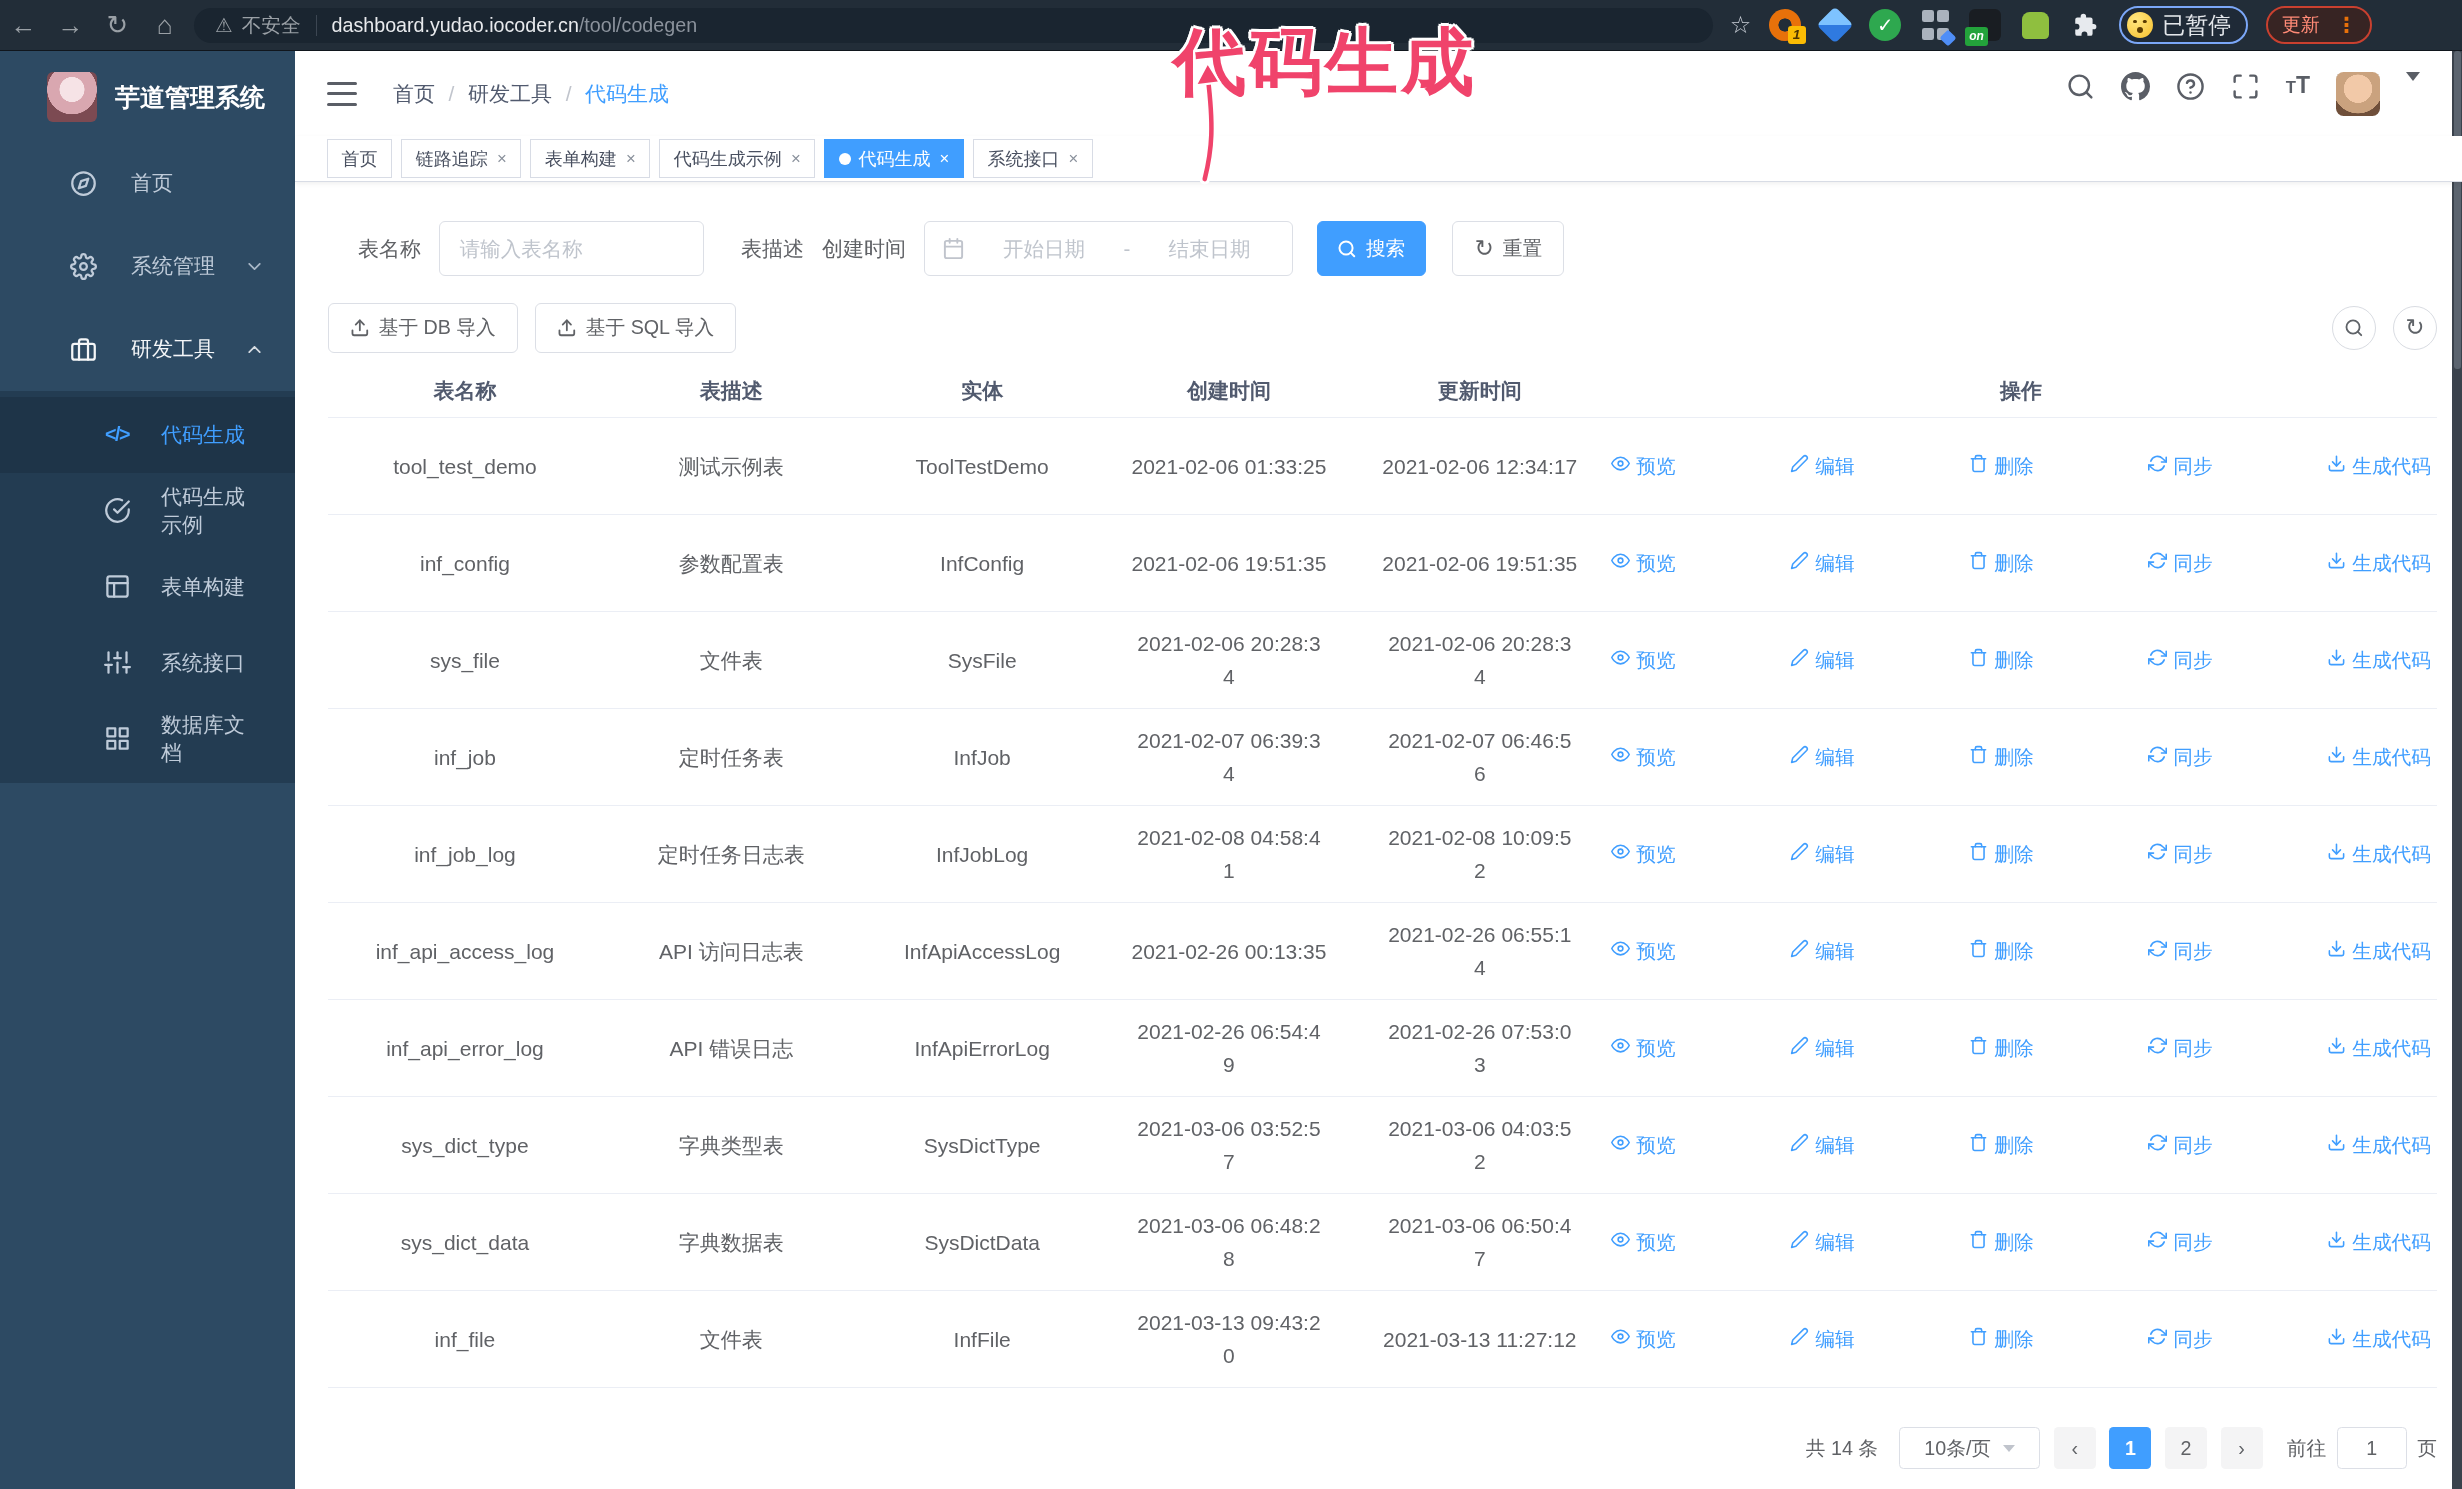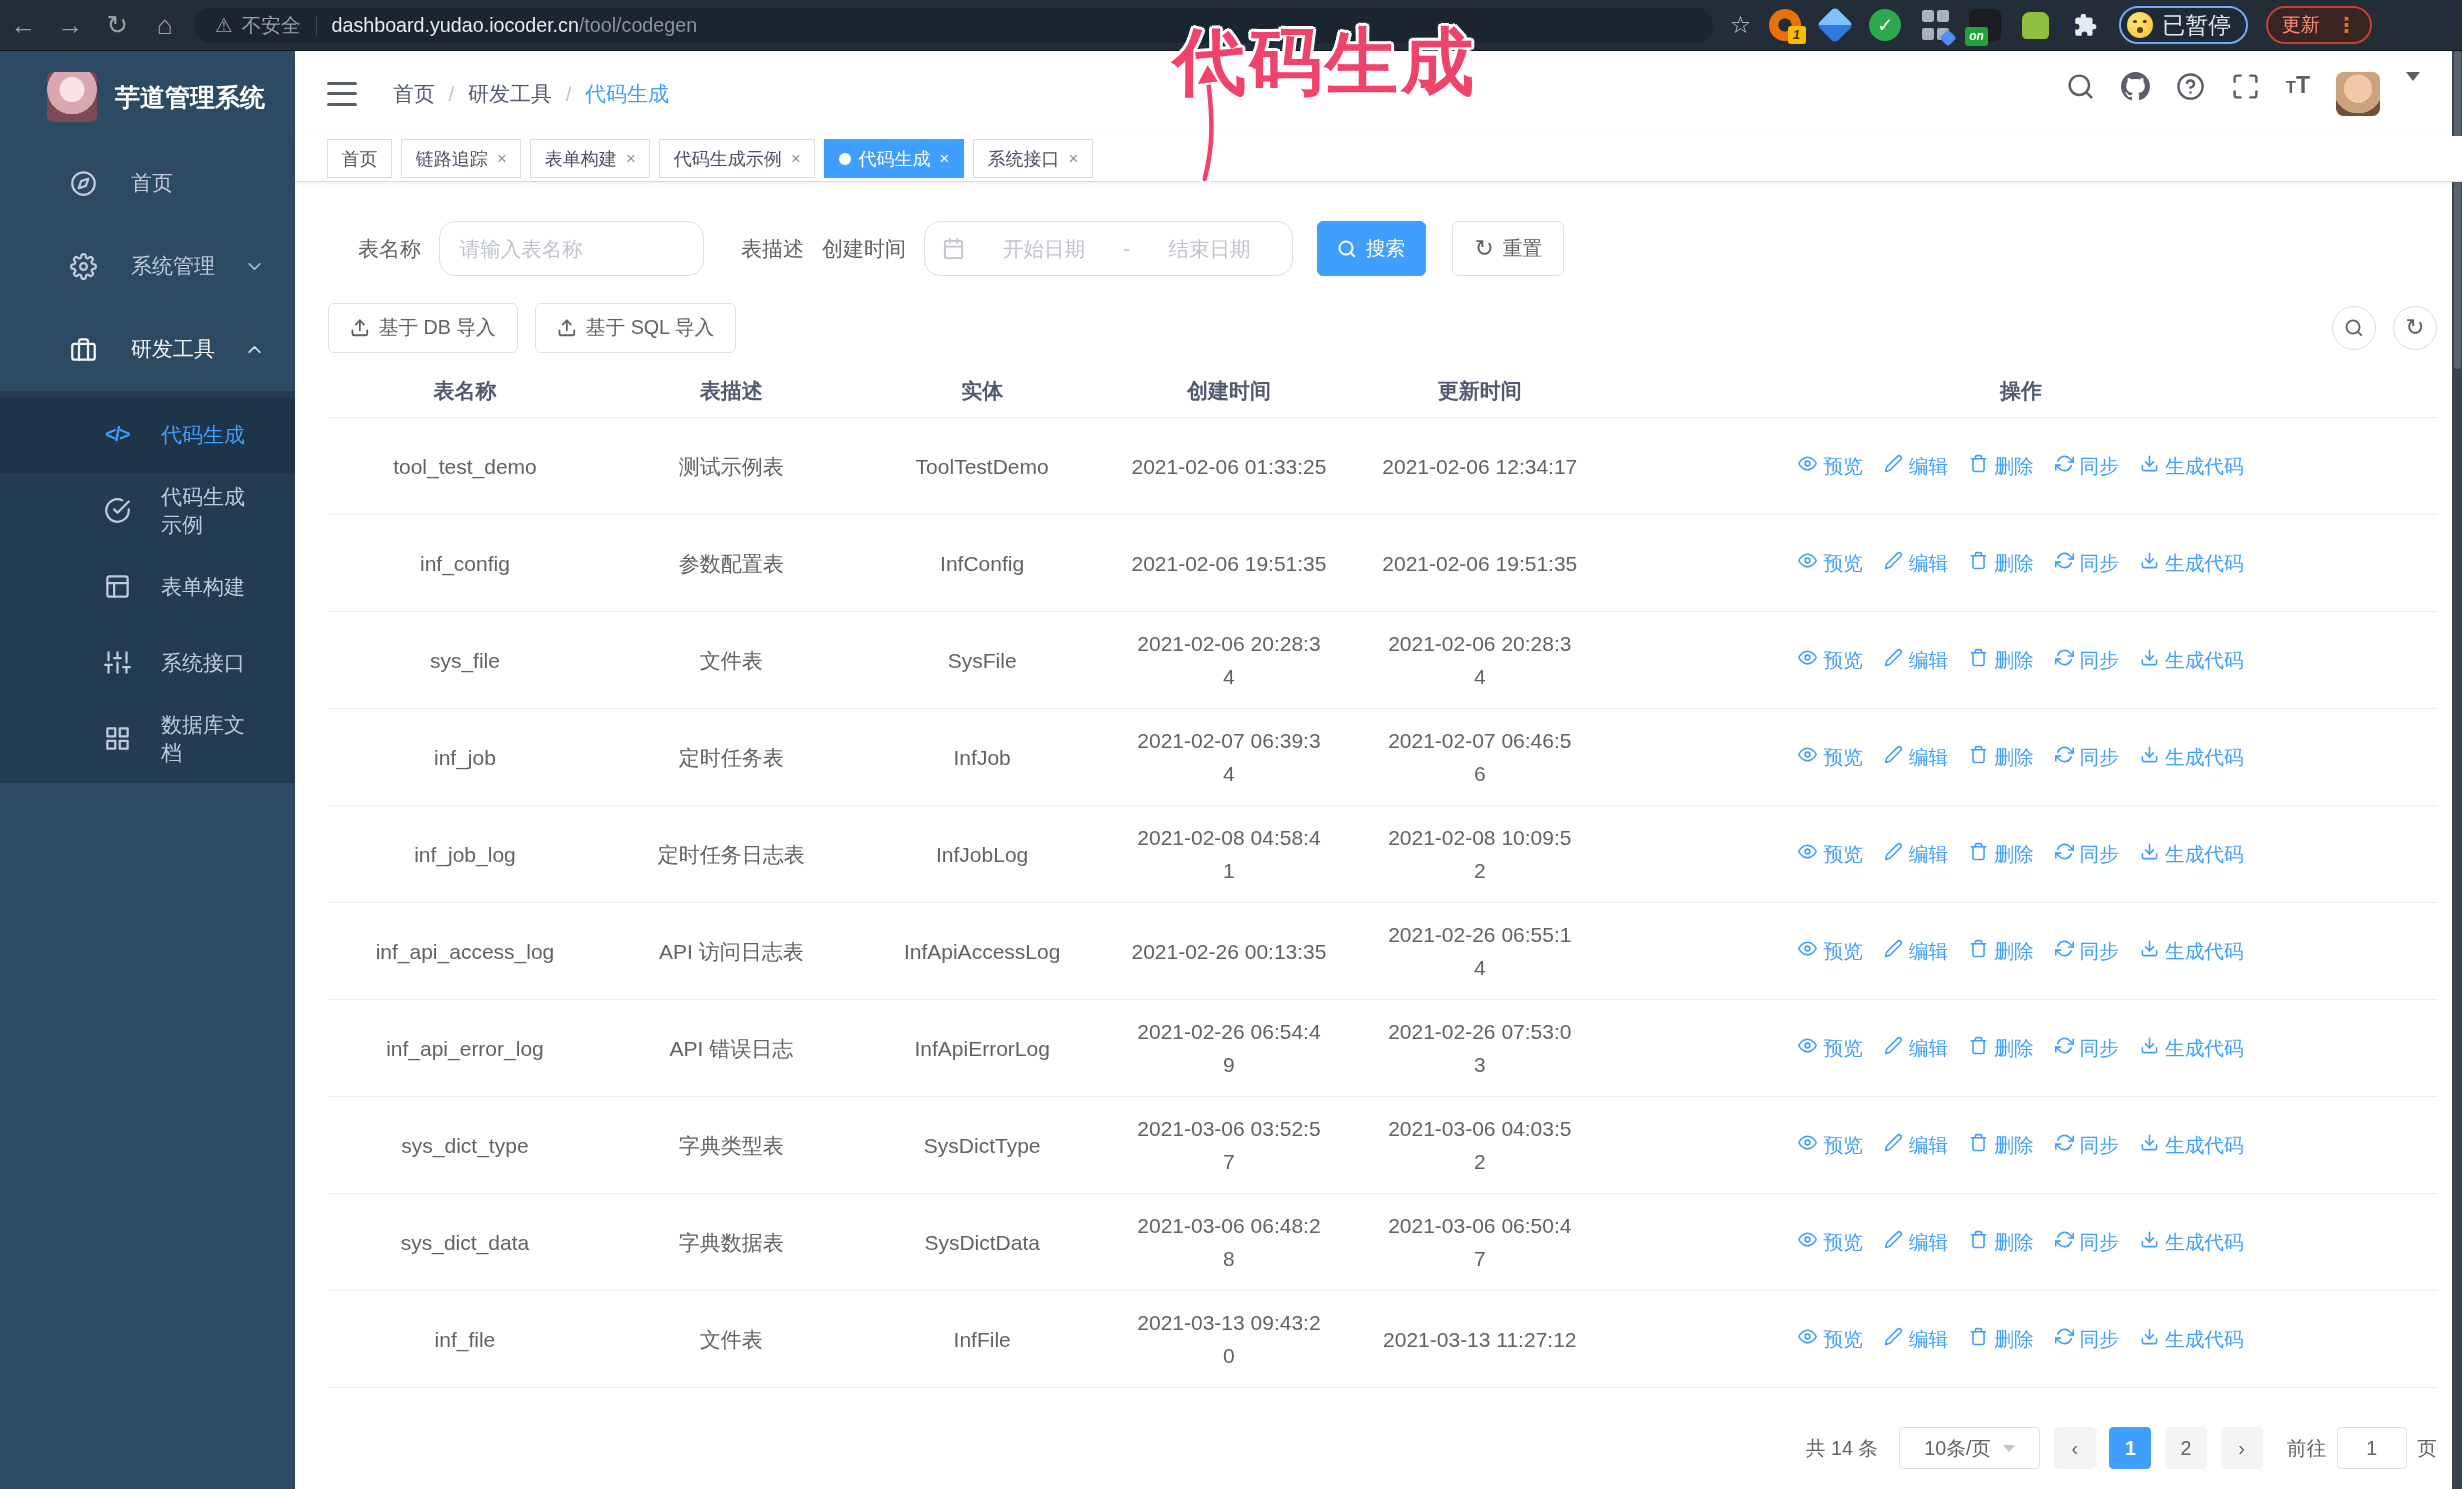--- a/index.html
+++ b/index.html
@@ -83,21 +83,21 @@
 .tag.active { background:#409eff; border-color:#409eff; color:#fff; }
 .tag.active .dot { display:block; }
 .tag.active .x { color:#fff; }
 
 
 .content { flex:1 1 auto; padding:0 25px 0 33px; background:#fff; position:relative; }
 
 
 .filters { margin:39px 0 0 30px; display:flex; align-items:center; font-size:21px; color:#606266; }
 .f-label { margin-right:18px; white-space:nowrap; }
-.f-input { height:55px; border:0.8px solid #dcdfe6; border-radius:16px; background:#fff; display:flex; align-items:center; padding:0 19.7px; color:#bfc4cc; font-size:20.5px; }
+.f-input { height:55px; border:0.8px solid #dcdfe6; border-radius:6px; background:#fff; display:flex; align-items:center; padding:0 19.7px; color:#bfc4cc; font-size:20.5px; }
 .f-input.name { width:265px; margin-right:37px; }
 .f-input.desc { width:292px; margin-right:23.5px; }
 .daterange { width:369px; display:flex; align-items:center; gap:13.6px; padding:0 16.7px; margin-right:23.5px; }
 .daterange svg { width:23px; height:23px; color:#c0c4cc; flex:0 0 auto; }
 .daterange .dph { flex:1; text-align:center; white-space:nowrap; }
 .daterange .dsep { color:#bfc4cc; }
 .btn { height:55px; border-radius:6px; display:inline-flex; align-items:center; justify-content:center; gap:9px; font-size:19.7px; cursor:pointer; border:0.8px solid #dcdfe6; background:#fff; color:#606266; }
 .btn svg { width:19.7px; height:19.7px; }
 .btn-primary { background:#409eff; border-color:#409eff; color:#fff; padding:0 19.7px; margin-right:26.5px; }
 .btn-plain { padding:0 21px; }
@@ -108,21 +108,21 @@
 .toolbar .btn { margin-right:17.4px; height:50px; }
 .round-group { margin-left:auto; display:flex; gap:16.7px; }
 .btn-circle { width:44px; height:44px; border-radius:50%; border:0.8px solid #d9dce2; background:#fff; color:#5f6368; display:flex; align-items:center; justify-content:center; cursor:pointer; }
 .btn-circle svg { width:19.7px; height:19.7px; }
 
 
 table.grid { width:100%; border-collapse:collapse; margin-top:12px; table-layout:fixed; }
 .grid th { height:53px; font-size:21px; font-weight:bold; color:#515a6e; text-align:center; border-bottom:1.5px solid #ebeef5; }
 .grid td { height:97px; font-size:21px; color:#606266; text-align:center; border-bottom:1.5px solid #ebeef5; line-height:33px; vertical-align:middle; padding:0 6px; overflow:hidden; }
 .col-name{width:273px;} .col-desc{width:258px;} .col-entity{width:242px;} .col-created{width:250px;} .col-updated{width:250px;} .col-ops{width:829px;}
-.ops { display:flex; align-items:center; justify-content:center; gap:21px; }
+.ops { display:flex; align-items:center; justify-content:space-between; gap:27px; }
 .op-link { display:inline-flex; align-items:center; gap:6px; color:#409eff; font-size:19.7px; cursor:pointer; white-space:nowrap; }
 .op-link svg { width:19px; height:19px; }
 
 
 .pagination { margin-top:39px; display:flex; align-items:center; justify-content:flex-end; gap:13.6px; font-size:19.7px; color:#606266; padding-bottom:18px; }
 .pg-total { margin-right:7.6px; }
 .pg-size { width:141px; height:42px; border:0.8px solid #dcdfe6; border-radius:4.5px; display:flex; align-items:center; justify-content:center; gap:12px; cursor:pointer; }
 .pg-size .caret-down { border-top-width:7.6px; border-left-width:6px; border-right-width:6px; border-top-color:#c0c4cc; }
 .pg-btn { min-width:42px; height:42px; border-radius:4.5px; background:#f4f4f5; color:#606266; display:flex; align-items:center; justify-content:center; cursor:pointer; font-size:19.7px; }
 .pg-btn.page-active { background:#409eff; color:#fff; font-weight:bold; }

